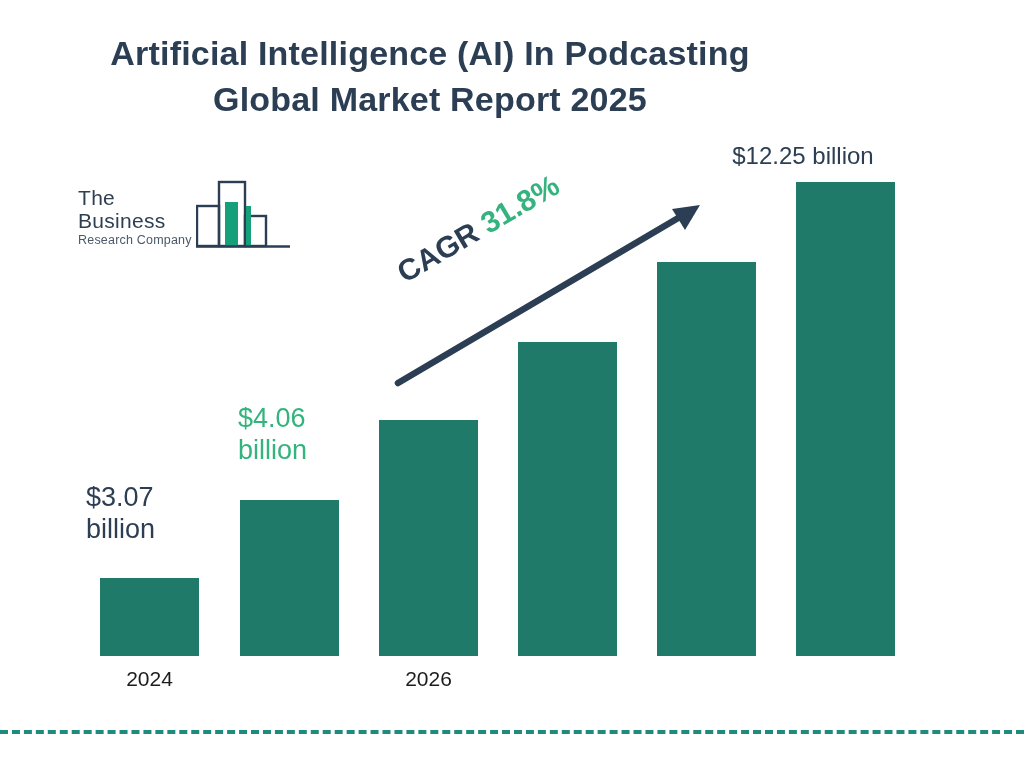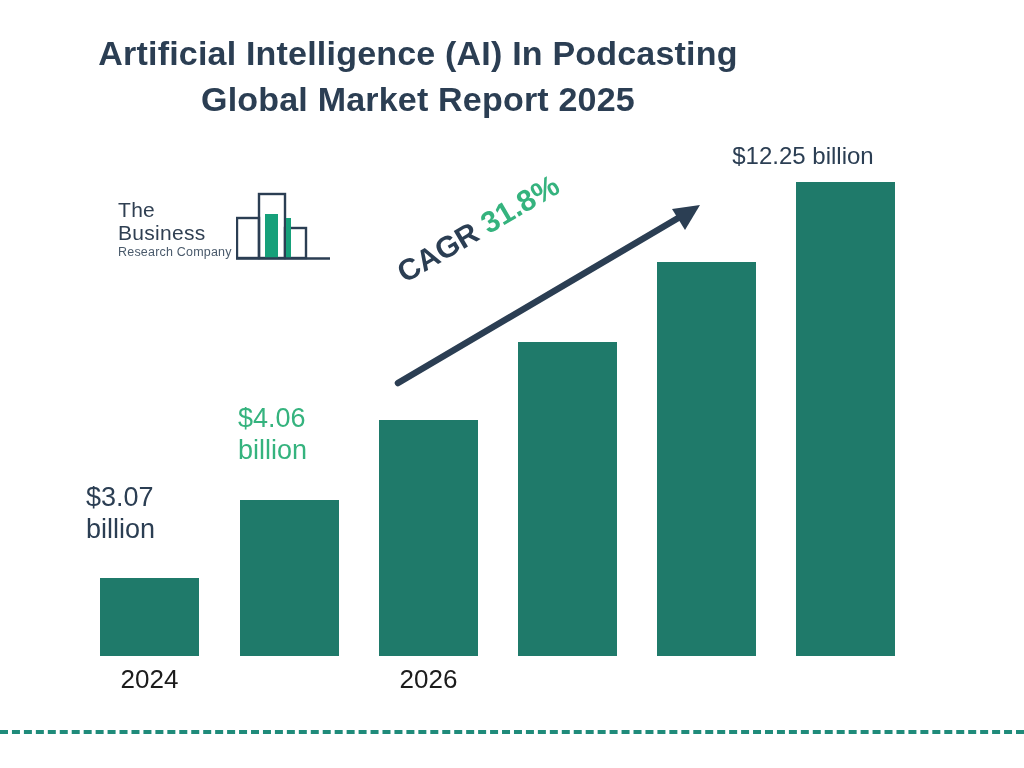--- a/index.html
+++ b/index.html
@@ -25,31 +25,31 @@
     position: absolute;
     left: 0;
     top: 30px;
     width: 836px;
     text-align: center;
     color: #2b3e53;
     font-weight: bold;
     font-size: 34px;
     line-height: 46px;
     letter-spacing: 0.2px;
+    padding-left: 12px;
   }
   .title-line { display: block; white-space: nowrap; }
 
   
   .logo {
     position: absolute;
     left: 78px;
-    top: 188px;
+    top: 176px;
     width: 212px;
     height: 72px;
-    margin-left: 40px;
   }
   .logo-text {
     position: absolute;
     left: 0;
     top: 10px;
     width: 130px;
     color: #2b3e53;
   }
   .logo-text-main {
     display: block;
@@ -77,21 +77,21 @@
   .bar {
     position: absolute;
     background: #1f7a6a;
   }
   .xlabel {
     position: absolute;
     top: 662px;
     height: 34px;
     line-height: 34px;
     text-align: center;
-    font-size: 26px;
+    font-size: 21px;
     color: #1c1c1c;
   }
 
   
   .callout {
     position: absolute;
     font-weight: normal;
     line-height: 1.18;
   }
   .callout-navy { color: #2b3e53; }

